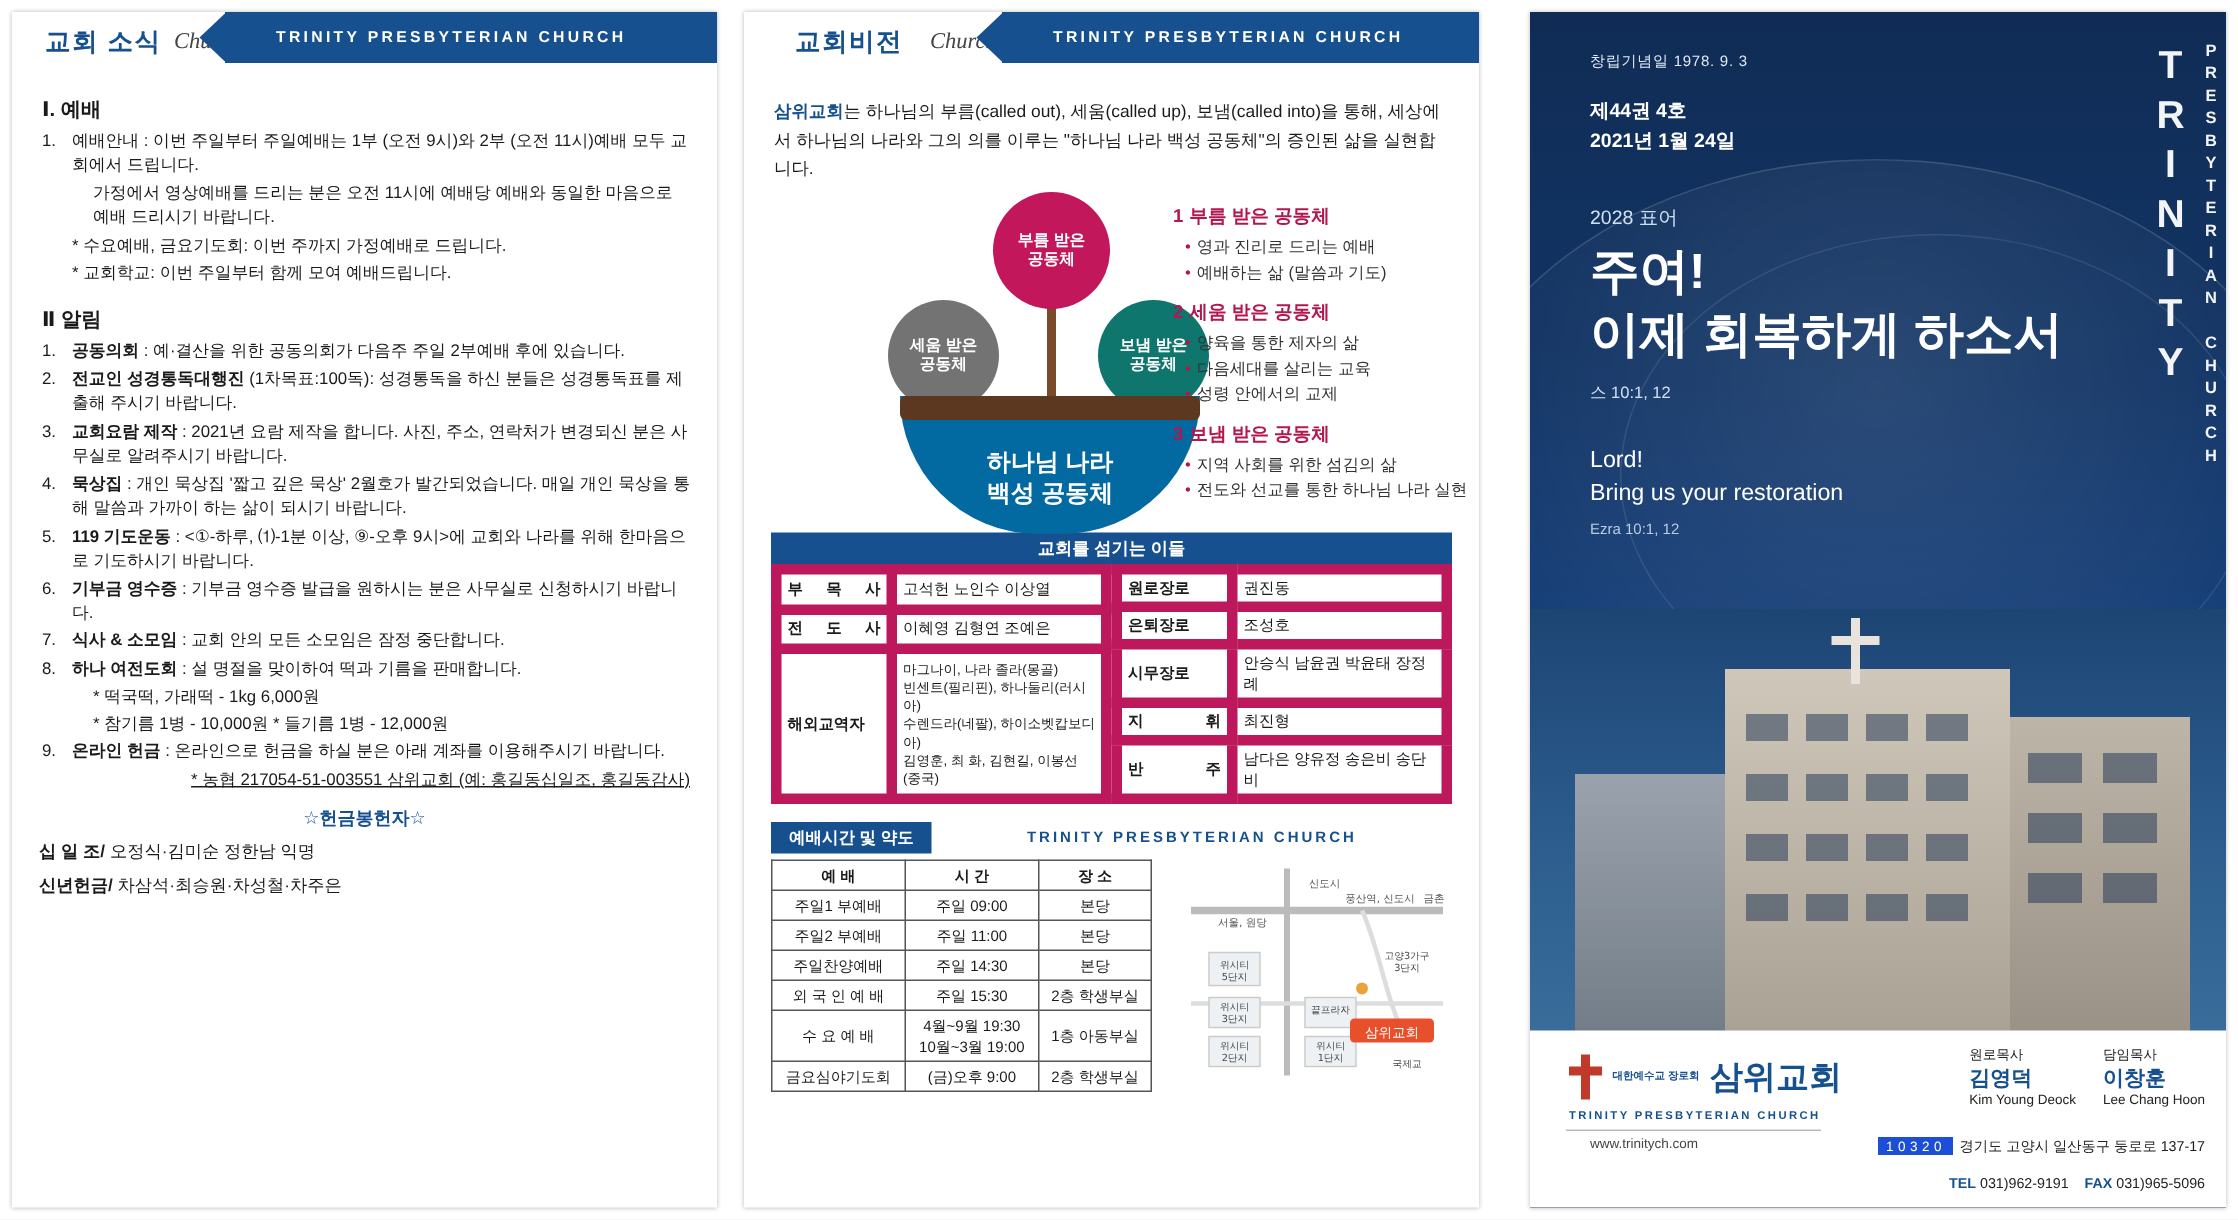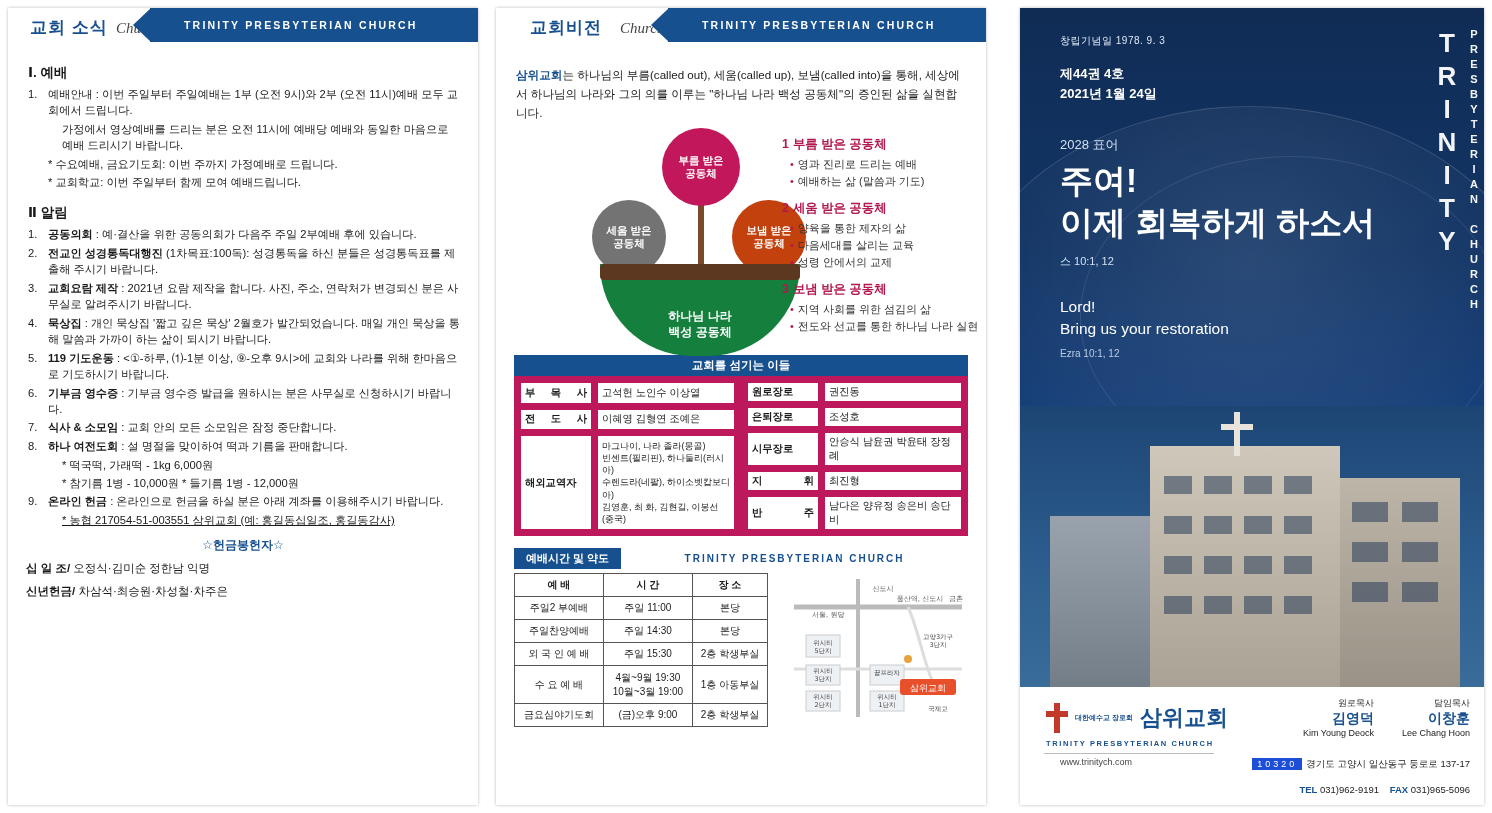--- a/index.html
+++ b/index.html
@@ -22,41 +22,41 @@
       border-bottom:17px solid transparent;border-right:18px solid #17508f;}
 
   
   #panel-left .body{padding:4px 18px 0 18px;color:#1a1a1a;}
   .sec-title{font-size:13.5px;font-weight:bold;margin:10px 0 5px 2px;}
   ol.items{list-style:none;margin:0;padding:0;}
   ol.items > li{font-size:11.2px;line-height:1.42;margin-bottom:3px;position:relative;padding-left:22px;}
   ol.items > li .num{position:absolute;left:2px;top:0;}
   .sub{font-size:11.2px;line-height:1.42;padding-left:22px;margin-bottom:2px;}
   .bold{font-weight:bold;}
-  .u{text-decoration:underline;}
+  .u{text-decoration:underline;text-align:right;}
   .donors{font-size:11.5px;line-height:1.5;margin-top:4px;}
   .donors .hd{font-weight:bold;}
   .donor-title{text-align:center;font-weight:bold;font-size:12px;color:#17508f;margin:8px 0 6px;}
 
   
   #panel-mid .body{padding:6px 18px 0 18px;color:#1a1a1a;}
   .vision-para{font-size:11.6px;line-height:1.62;margin:10px 2px 4px;}
   .vision-para .hl{color:#17508f;font-weight:bold;}
 
   
   .tree-wrap{position:relative;height:225px;margin-top:6px;}
   .circle{position:absolute;border-radius:50%;display:flex;flex-direction:column;align-items:center;
       justify-content:center;color:#fff;font-size:10.5px;font-weight:bold;line-height:1.25;text-align:center;}
   .c-top{width:78px;height:78px;background:#c2185b;left:148px;top:0;}
   .c-left{width:74px;height:74px;background:#737373;left:78px;top:72px;}
-  .c-right{width:74px;height:74px;background:#c2410c;left:218px;top:72px;}
+  .c-right{width:74px;height:74px;background:#0f766e;left:218px;top:72px;}
   .stem{position:absolute;left:184px;top:72px;width:6px;height:72px;background:#7a4a2a;}
-  .bowl{position:absolute;left:86px;top:136px;width:200px;height:92px;background:#15803d;
+  .bowl{position:absolute;left:86px;top:136px;width:200px;height:92px;background:#0369a1;
       border-radius:0 0 100px 100px;color:#fff;display:flex;align-items:flex-end;justify-content:center;
-      padding-bottom:16px;box-sizing:border-box;font-size:12px;font-weight:bold;text-align:right;line-height:1.3;}
+      padding-bottom:16px;box-sizing:border-box;font-size:16px;font-weight:bold;text-align:right;line-height:1.3;}
   .bowl .rim{position:absolute;left:0;top:0;width:100%;height:16px;background:#5c3820;border-radius:4px;}
 
   .vision-list{position:absolute;left:268px;top:8px;width:218px;}
   .v-h{font-size:12.4px;font-weight:bold;color:#b3174f;margin:0 0 4px 0;}
   .v-h .n{color:#b3174f;margin-right:4px;}
   .v-li{font-size:11px;color:#333;margin:0 0 2px 8px;}
   .v-li:before{content:"•";color:#b3174f;margin-right:4px;}
   .v-block{margin-bottom:11px;}
 
   
@@ -109,21 +109,21 @@
   .rfoot{position:absolute;left:0;bottom:0;width:100%;height:118px;background:#ffffff;}
   .logo-k{position:absolute;left:26px;top:16px;display:flex;align-items:center;gap:7px;}
   .logo-cross{width:22px;height:30px;position:relative;}
   .logo-cross:before{content:"";position:absolute;left:8px;top:0;width:6px;height:30px;background:#c0392b;}
   .logo-cross:after{content:"";position:absolute;left:0;top:8px;width:22px;height:6px;background:#c0392b;}
   .logo-txt-sm{font-size:7px;color:#17508f;line-height:1.25;font-weight:bold;}
   .logo-main{font-size:22px;font-weight:bold;color:#17508f;}
   .logo-sub{position:absolute;left:26px;top:52px;font-size:7.5px;color:#17508f;letter-spacing:1.6px;font-weight:bold;}
   .logo-url{position:absolute;left:40px;top:70px;font-size:9px;color:#444;}
   .rline{position:absolute;left:24px;top:66px;width:170px;height:1px;background:#bbb;}
-  .pastors{position:absolute;right:14px;top:10px;text-align:right;color:#222;font-size:9px;display:flex;gap:28px;}
+  .pastors{position:absolute;right:14px;top:10px;color:#222;font-size:9px;display:flex;gap:18px;}
   .pastors .p .nm{font-size:14px;font-weight:bold;color:#17508f;}
   .addr{position:absolute;right:0;bottom:34px;width:100%;box-sizing:border-box;padding-right:14px;text-align:right;font-size:9.5px;color:#222;}
   .zip{display:inline-block;background:#1d4ed8;color:#fff;letter-spacing:3px;padding:1px 5px;font-size:9px;margin-right:4px;}
   .tel{position:absolute;right:0;bottom:10px;width:100%;box-sizing:border-box;padding-right:14px;text-align:right;font-size:9.5px;color:#222;}
   .tel b{color:#17508f;}
 </style>
 </head>
 <body>
 
 <div id="page">
@@ -310,20 +310,25 @@
         <span class="tpc">TRINITY PRESBYTERIAN CHURCH</span>
       </div>
 
       <div class="sched-flex">
         <table class="sched">
           <tbody>
               <tr>
             <th>예 배</th>
             <th>시 간</th>
             <th>장 소</th>
+          </tr>
+          <tr>
+            <td>주일1 부예배</td>
+            <td>주일 09:00</td>
+            <td>본당</td>
           </tr>
           <tr>
             <td>주일2 부예배</td>
             <td>주일 11:00</td>
             <td>본당</td>
           </tr>
           <tr>
             <td>주일찬양예배</td>
             <td>주일 14:30</td>
             <td>본당</td>

